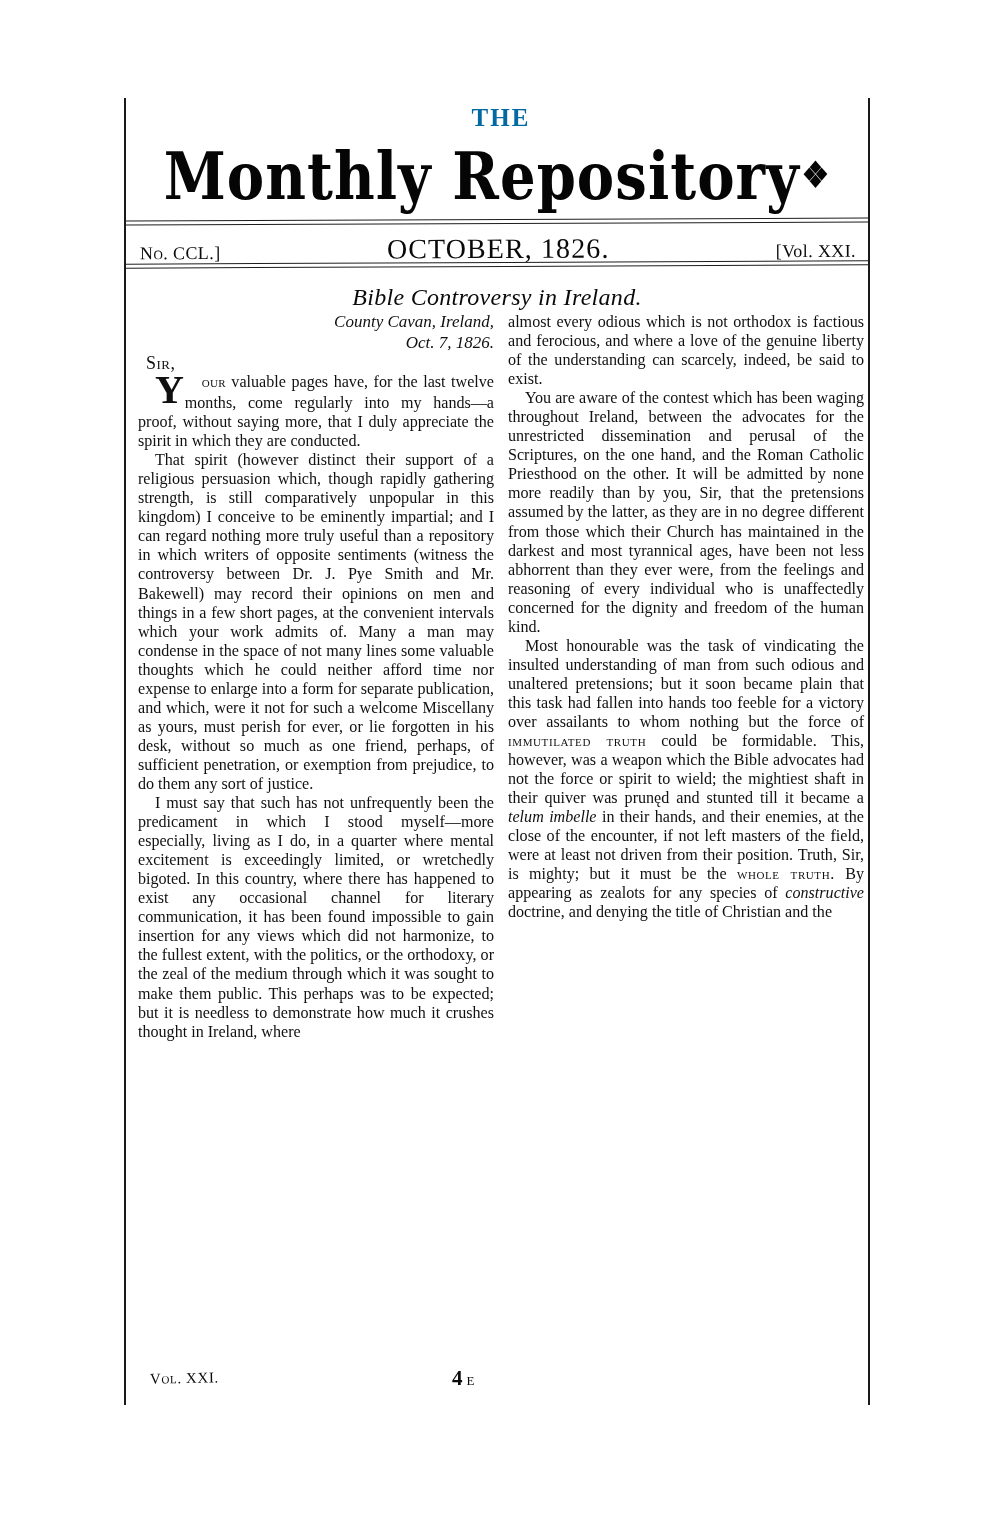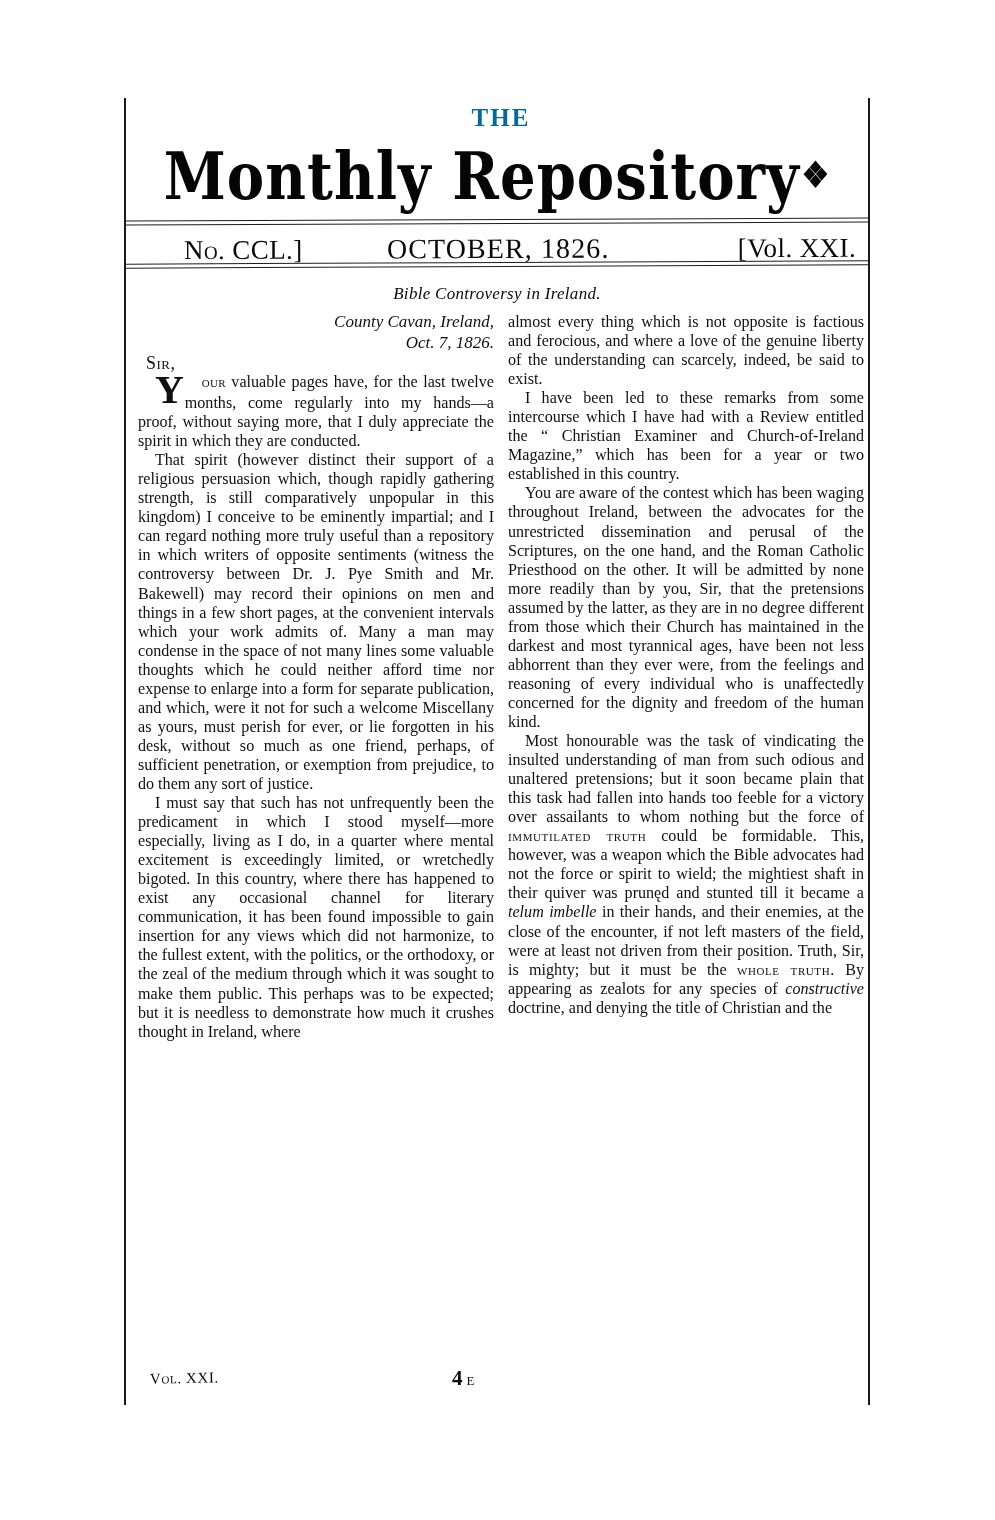--- a/index.html
+++ b/index.html
@@ -94,36 +94,36 @@
     top: 233px;
     width: 716px;
     display: flex;
     justify-content: space-between;
     align-items: baseline;
     font-size: 22px;
     letter-spacing: 0.4px;
     transform: rotate(-0.2deg);
   }
   #issue-line .issue-no,
-  #issue-line .issue-vol { font-size: 27px; margin-left: 44px; }
+  #issue-line .issue-vol { font-size: 18px; }
   #issue-line .issue-date {
     font-size: 28px;
     letter-spacing: 1.1px;
   }
   .smallcaps-no { font-variant: small-caps; }
 
   
   #article-title {
     position: absolute;
     left: 124px;
     top: 284px;
     width: 746px;
     text-align: center;
     font-style: italic;
-    font-size: 17px;
+    font-size: 24px;
     letter-spacing: 0.3px;
   }
 
   
   #columns {
     position: absolute;
     left: 138px;
     top: 312px;
     width: 726px;
     display: flex;
@@ -245,23 +245,22 @@
 
     <p class="dropcap-para"><span class="dropcap">Y</span><span class="lead-caps">OUR</span><span> valuable pages have, for the last twelve months, come regularly into my hands—a proof, without saying more, that I duly appreciate the spirit in which they are conducted.</span></p>
 
     <p>That spirit (however distinct their support of a religious persuasion which, though rapidly gathering strength, is still comparatively unpopular in this kingdom) I conceive to be eminently impartial; and I can regard nothing more truly useful than a repository in which writers of opposite sentiments (witness the controversy between Dr. J. Pye Smith and Mr. Bakewell) may record their opinions on men and things in a few short pages, at the convenient intervals which your work admits of. Many a man may condense in the space of not many lines some valuable thoughts which he could neither afford time nor expense to enlarge into a form for separate publication, and which, were it not for such a welcome Miscellany as yours, must perish for ever, or lie forgotten in his desk, without so much as one friend, perhaps, of sufficient penetration, or exemption from prejudice, to do them any sort of justice.</p>
 
     <p>I must say that such has not unfrequently been the predicament in which I stood myself—more especially, living as I do, in a quarter where mental excitement is exceedingly limited, or wretchedly bigoted. In this country, where there has happened to exist any occasional channel for literary communication, it has been found impossible to gain insertion for any views which did not harmonize, to the fullest extent, with the politics, or the orthodoxy, or the zeal of the medium through which it was sought to make them public. This perhaps was to be expected; but it is needless to demonstrate how much it crushes thought in Ireland, where</p>
   </div>
 
   <div class="col" id="col-right">
 
-    <p class="noindent">almost every thing which is not opposite is factious and ferocious, and where a love of the genuine liberty of the understanding can scarcely, indeed, be said to exist.</p>
-
-    <p>I have been led to these remarks from some intercourse which I have had with a Review entitled the “ Christian Examiner and Church-of-Ireland Magazine,” which has been for a year or two established in this country.</p>
+    <p class="noindent">almost every odious which is not orthodox is factious and ferocious, and where a love of the genuine liberty of the understanding can scarcely, indeed, be said to exist.</p>
+
 
     <p>You are aware of the contest which has been waging throughout Ireland, between the advocates for the unrestricted dissemination and perusal of the Scriptures, on the one hand, and the Roman Catholic Priesthood on the other.  It will be admitted by none more readily than by you, Sir, that the pretensions assumed by the latter, as they are in no degree different from those which their Church has maintained in the darkest and most tyrannical ages, have been not less abhorrent than they ever were, from the feelings and reasoning of every individual who is unaffectedly concerned for the dignity and freedom of the human kind.</p>
 
     <p><span>Most honourable was the task of vindicating the insulted understanding of man from such odious and unaltered pretensions; but it soon became plain that this task had fallen into hands too feeble for a victory over assailants to whom nothing but the force of </span><span class="sc">immutilated truth</span><span> could be formidable.  This, however, was a weapon which the Bible advocates had not the force or spirit to wield; the mightiest shaft in their quiver was prunęd and stunted till it became a </span><span class="it">telum imbelle</span><span> in their hands, and their enemies, at the close of the encounter, if not left masters of the field, were at least not driven from their position.  Truth, Sir, is mighty; but it must be the </span><span class="sc">whole truth.</span><span>  By appearing as zealots for any species of </span><span class="it">constructive</span><span> doctrine, and denying the title of Christian and the</span></p>
   </div>
 </div>
 
 <div id="footer-vol">Vol. XXI.</div>
 <div id="footer-sig"><span>4</span><span class="sig-letter">E</span></div>
 

